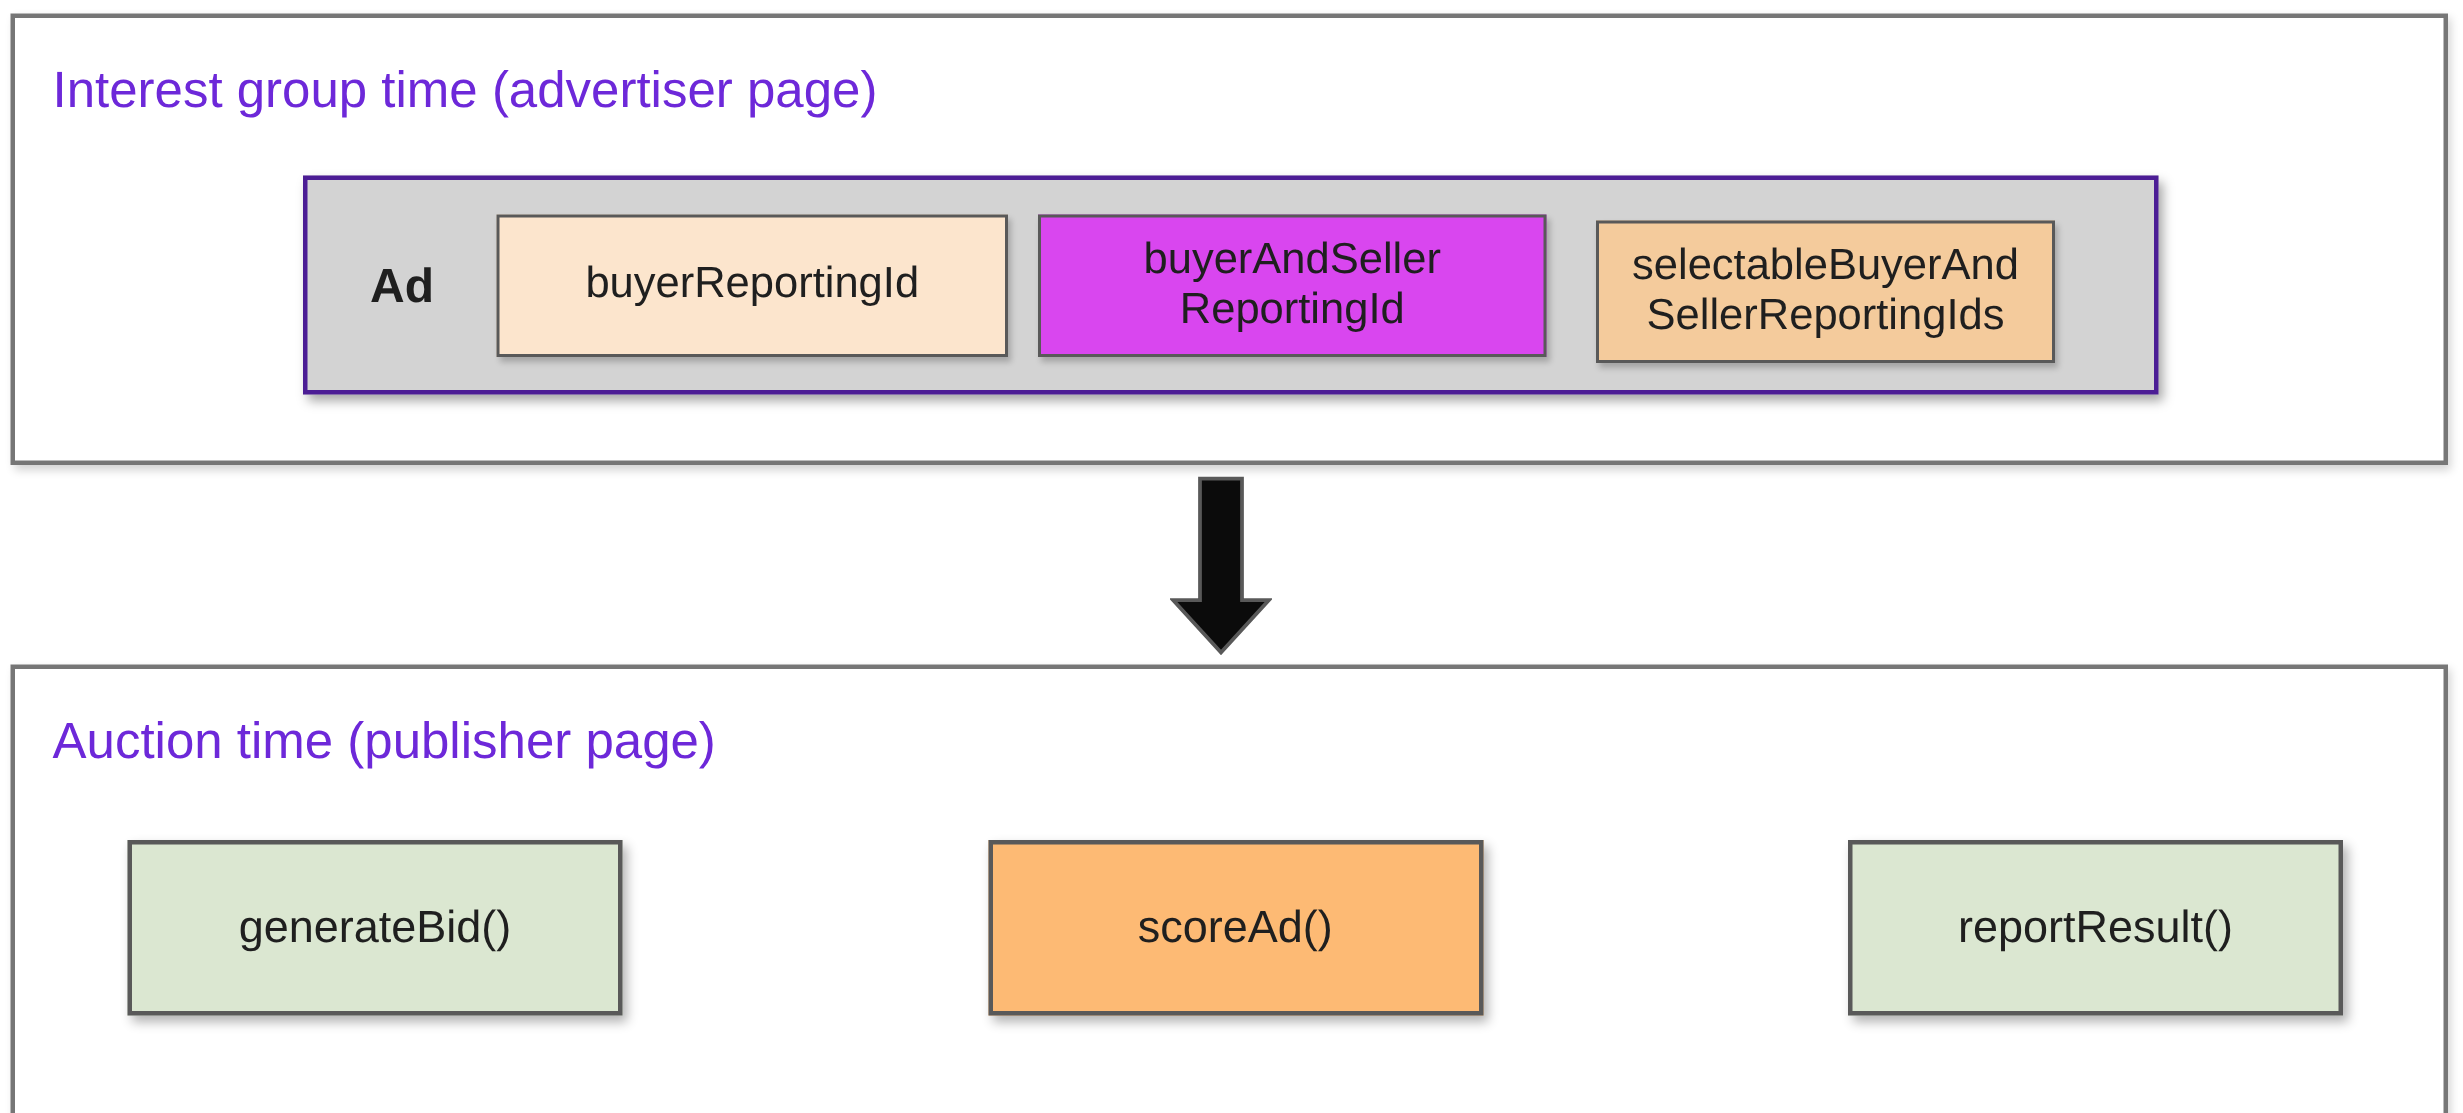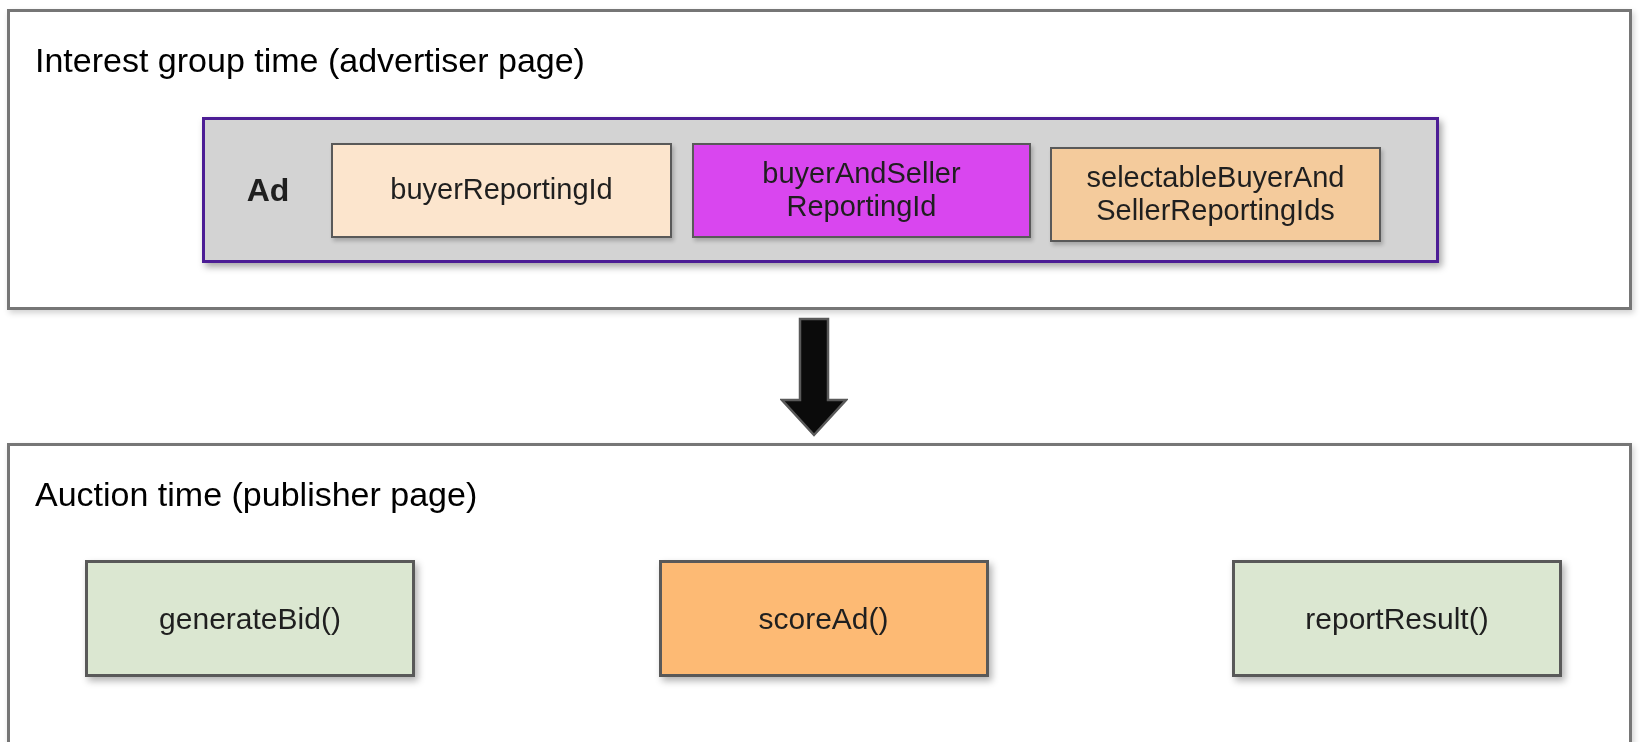--- a/index.html
+++ b/index.html
@@ -20,21 +20,21 @@
     box-shadow: 2px 3px 6px rgba(0,0,0,0.18);
   }
   #interest-section { left: 7px; top: 9px;  width: 1625px; height: 301px; }
   #auction-section  { left: 7px; top: 443px; width: 1625px; height: 344px; }
   .section-title {
     position: absolute;
     left: 25px;
     top: 28px;
     font-size: 34px;
     line-height: 1.2;
-    color: #000000;
+    color: #6d28d9;
     white-space: nowrap;
   }
   .ad-container {
     position: absolute;
     left: 192px;
     top: 105px;
     width: 1237px;
     height: 146px;
     border: 3px solid #4c1d95;
     box-sizing: border-box;
@@ -58,21 +58,21 @@
     justify-content: center;
     text-align: center;
     font-size: 29px;
     line-height: 1.15;
     white-space: pre-line;
     flex: 0 0 auto;
     box-shadow: 2px 3px 4px rgba(0,0,0,0.22);
   }
   #id-box-1 { width: 341px; }
   #id-box-2 { width: 339px; margin-left: 20px; }
-  #id-box-3 { width: 331px; margin-left: 19px; transform: translateY(4px); border-width: 2px; }
+  #id-box-3 { width: 306px; margin-left: 33px; transform: translateY(4px); border-width: 2px; }
   .arrow-wrap {
     position: absolute;
     left: 780px;
     top: 317px;
     width: 68px;
     height: 120px;
   }
   .fn-row {
     position: absolute;
     left: 75px;

